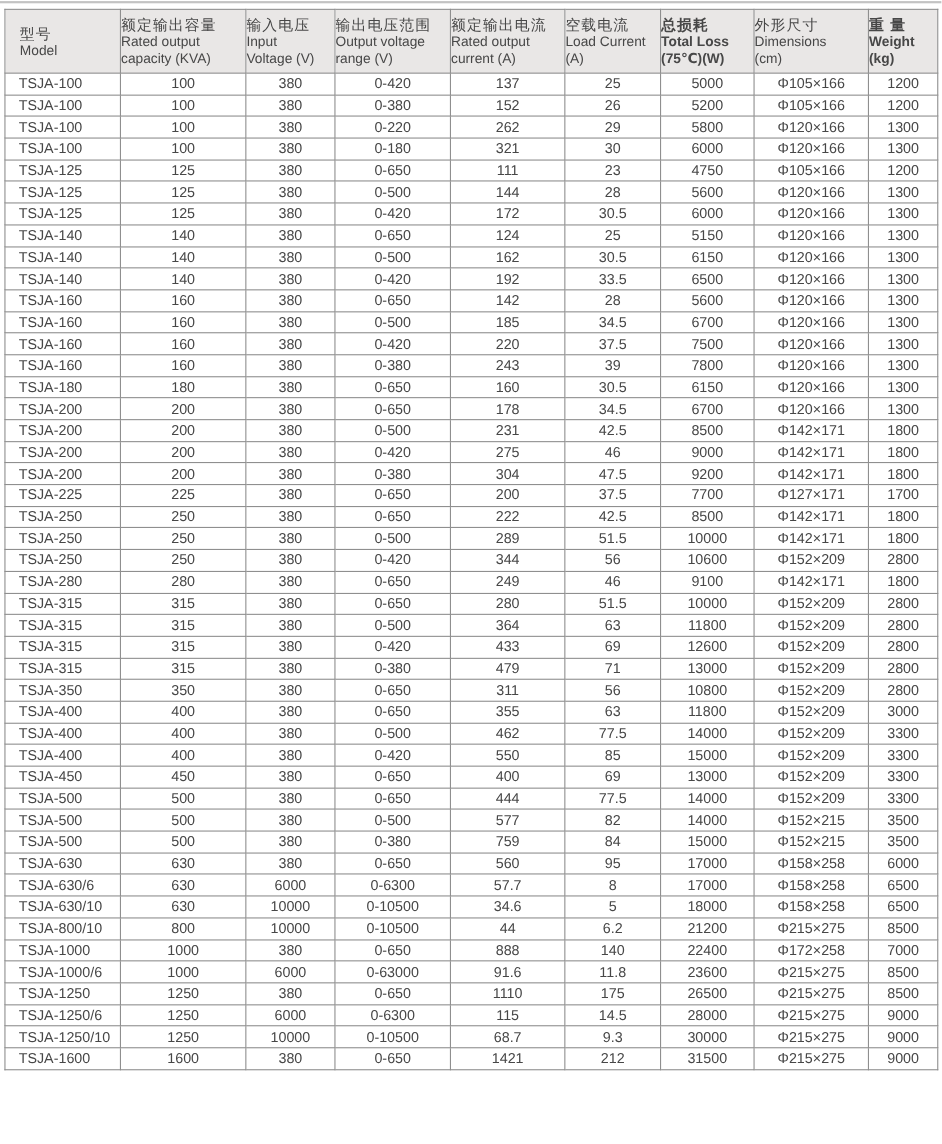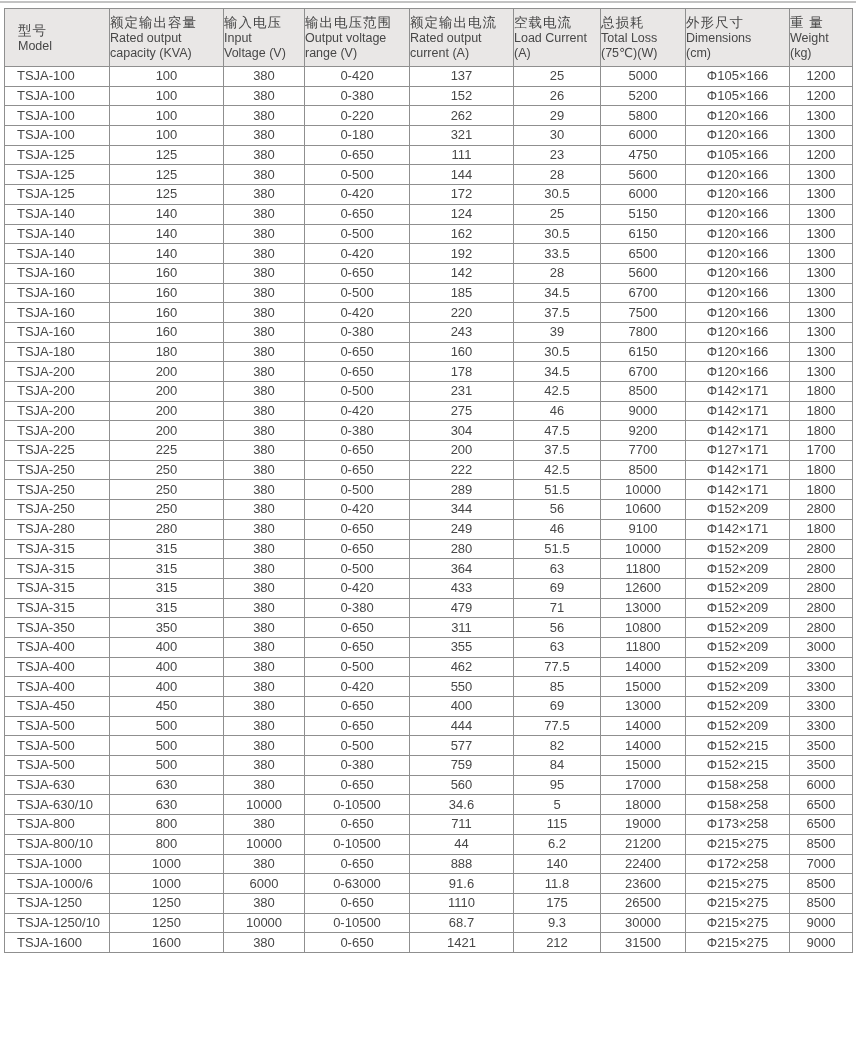--- a/index.html
+++ b/index.html
@@ -44,21 +44,21 @@
     font-weight: normal;
     vertical-align: middle;
     text-align: left;
   }
   table.spec thead th.first {
     text-align: left;
     padding-left: 13px;
   }
   table.spec thead th.bold .zh,
   table.spec thead th.bold .en {
-    font-weight: normal;
+    font-weight: bold;
   }
   th .zh {
     font-size: 13.5px;
     line-height: 17px;
     letter-spacing: 1px;
     white-space: pre-line;
   }
   th .en {
     font-size: 12.5px;
     line-height: 15px;
@@ -547,42 +547,42 @@
           <td>630</td>
           <td>380</td>
           <td>0-650</td>
           <td>560</td>
           <td>95</td>
           <td>17000</td>
           <td>Φ158×258</td>
           <td>6000</td>
         </tr>
         <tr>
+          <td class="first">TSJA-630/6</td>
+          <td>630</td>
+          <td>6000</td>
+          <td>0-6300</td>
+          <td>57.7</td>
+          <td>8</td>
+          <td>17000</td>
+          <td>Φ158×258</td>
+          <td>6500</td>
+        </tr>
+        <tr>
           <td class="first">TSJA-630/10</td>
           <td>630</td>
           <td>10000</td>
           <td>0-10500</td>
           <td>34.6</td>
           <td>5</td>
           <td>18000</td>
           <td>Φ158×258</td>
           <td>6500</td>
         </tr>
         <tr>
-          <td class="first">TSJA-800</td>
-          <td>800</td>
-          <td>380</td>
-          <td>0-650</td>
-          <td>711</td>
-          <td>115</td>
-          <td>19000</td>
-          <td>Φ173×258</td>
-          <td>6500</td>
-        </tr>
-        <tr>
           <td class="first">TSJA-800/10</td>
           <td>800</td>
           <td>10000</td>
           <td>0-10500</td>
           <td>44</td>
           <td>6.2</td>
           <td>21200</td>
           <td>Φ215×275</td>
           <td>8500</td>
         </tr>
@@ -613,20 +613,31 @@
           <td>1250</td>
           <td>380</td>
           <td>0-650</td>
           <td>1110</td>
           <td>175</td>
           <td>26500</td>
           <td>Φ215×275</td>
           <td>8500</td>
         </tr>
         <tr>
+          <td class="first">TSJA-1250/6</td>
+          <td>1250</td>
+          <td>6000</td>
+          <td>0-6300</td>
+          <td>115</td>
+          <td>14.5</td>
+          <td>28000</td>
+          <td>Φ215×275</td>
+          <td>9000</td>
+        </tr>
+        <tr>
           <td class="first">TSJA-1250/10</td>
           <td>1250</td>
           <td>10000</td>
           <td>0-10500</td>
           <td>68.7</td>
           <td>9.3</td>
           <td>30000</td>
           <td>Φ215×275</td>
           <td>9000</td>
         </tr>

